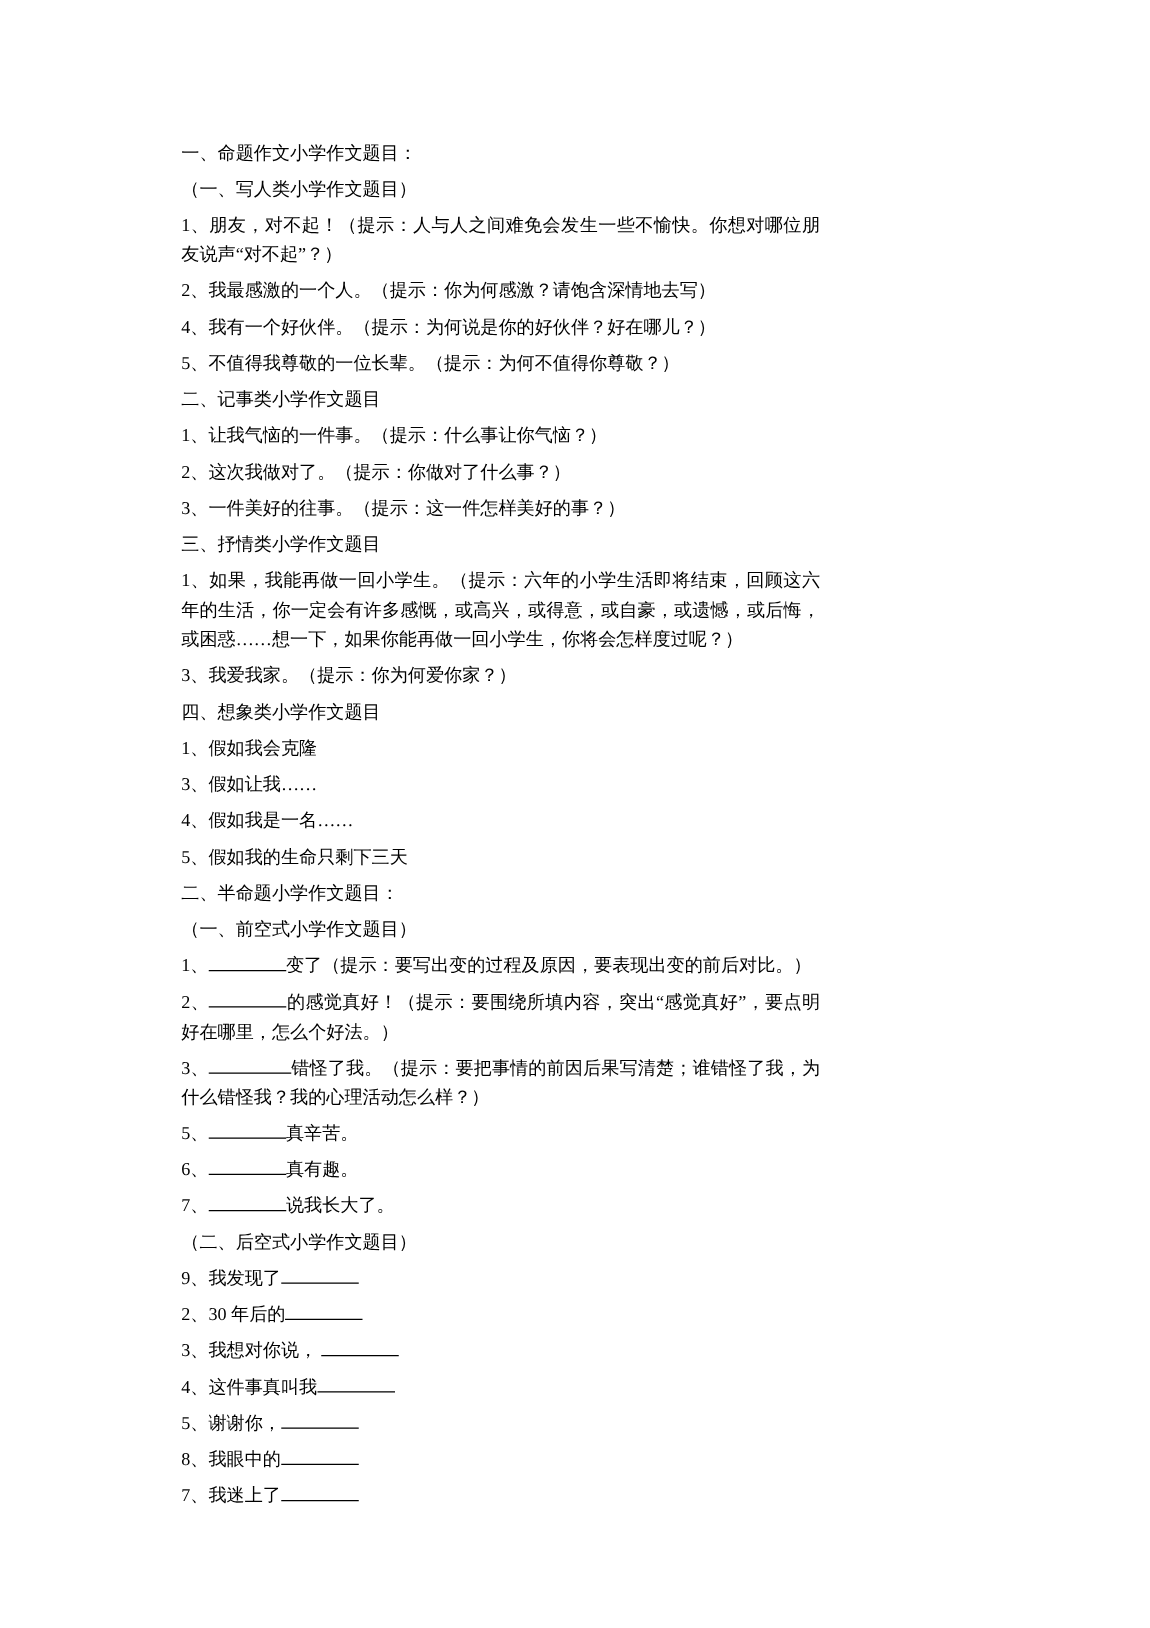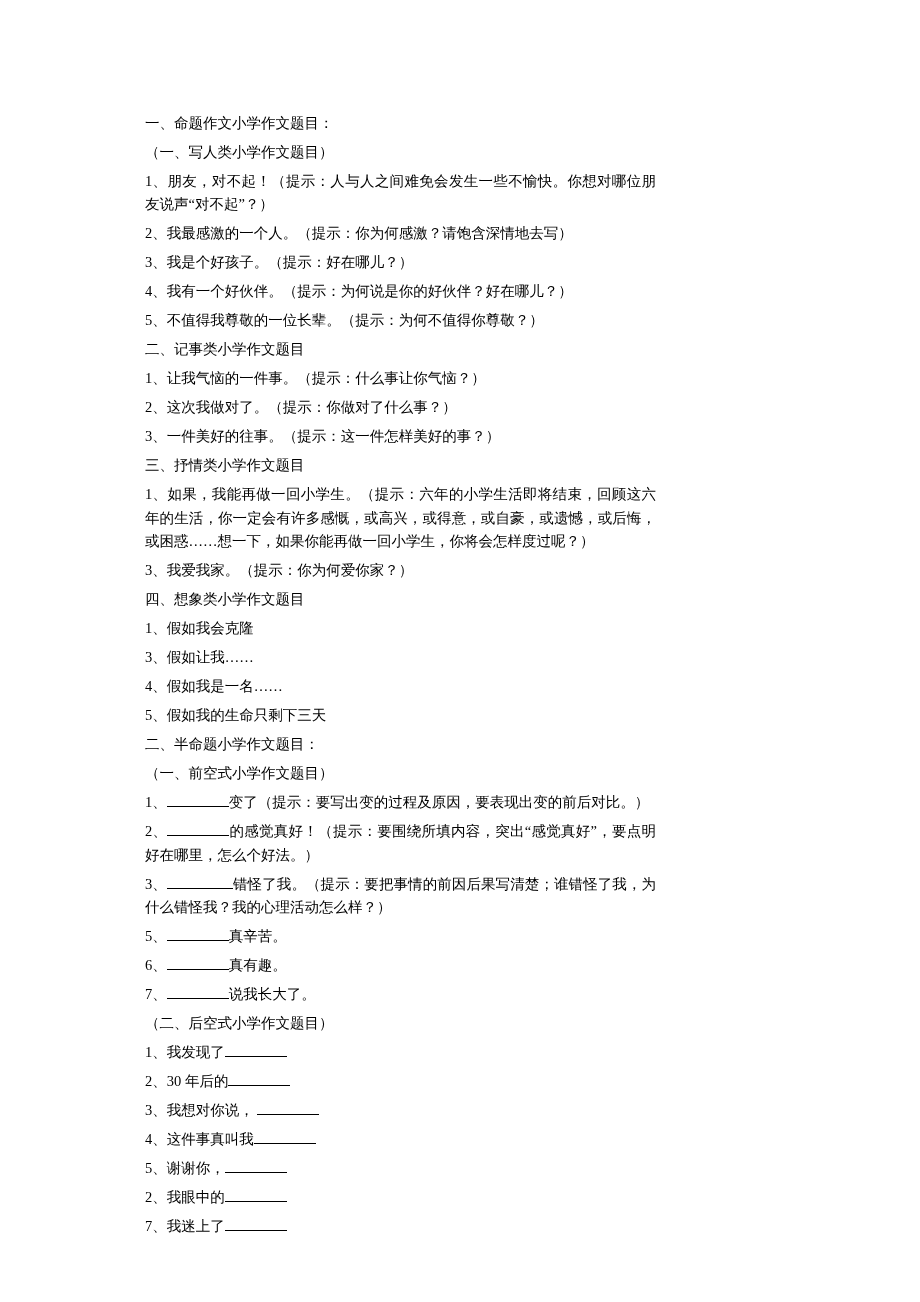--- a/index.html
+++ b/index.html
@@ -48,21 +48,20 @@
 </head>
 <body>
 
 <div class="page">
   <div class="doc-body">
 
     <p class="line">一、命题作文小学作文题目：</p>
     <p class="line">（一、写人类小学作文题目）</p>
     <p class="line">1、朋友，对不起！（提示：人与人之间难免会发生一些不愉快。你想对哪位朋友说声“对不起”？）</p>
     <p class="line">2、我最感激的一个人。（提示：你为何感激？请饱含深情地去写）</p>
-    <p class="line">3、我是个好孩子。（提示：好在哪儿？）</p>
     <p class="line">4、我有一个好伙伴。（提示：为何说是你的好伙伴？好在哪儿？）</p>
     <p class="line">5、不值得我尊敬的一位长辈。（提示：为何不值得你尊敬？）</p>
     <p class="line">二、记事类小学作文题目</p>
     <p class="line">1、让我气恼的一件事。（提示：什么事让你气恼？）</p>
     <p class="line">2、这次我做对了。（提示：你做对了什么事？）</p>
     <p class="line">3、一件美好的往事。（提示：这一件怎样美好的事？）</p>
     <p class="line">三、抒情类小学作文题目</p>
     <p class="line">1、如果，我能再做一回小学生。（提示：六年的小学生活即将结束，回顾这六年的生活，你一定会有许多感慨，或高兴，或得意，或自豪，或遗憾，或后悔，或困惑……想一下，如果你能再做一回小学生，你将会怎样度过呢？）</p>
     <p class="line">3、我爱我家。（提示：你为何爱你家？）</p>
     <p class="line">四、想象类小学作文题目</p>
@@ -88,35 +87,35 @@
     <p class="line">
       <span>6、</span><span class="blank w1"></span><span>真有趣。</span>
     </p>
     <p class="line">
       <span>7、</span><span class="blank w1"></span><span>说我长大了。</span>
     </p>
 
     <p class="line">（二、后空式小学作文题目）</p>
 
     <p class="line">
-      <span>1、我发现了</span><span class="blank-after"></span>
+      <span>9、我发现了</span><span class="blank-after"></span>
     </p>
     <p class="line">
       <span>2、30 年后的</span><span class="blank-after"></span>
     </p>
     <p class="line">
       <span>3、我想对你说，</span><span class="sp"></span><span class="blank-after"></span>
     </p>
     <p class="line">
       <span>4、这件事真叫我</span><span class="blank-after"></span>
     </p>
     <p class="line">
       <span>5、谢谢你，</span><span class="blank-after"></span>
     </p>
     <p class="line">
-      <span>2、我眼中的</span><span class="blank-after"></span>
+      <span>8、我眼中的</span><span class="blank-after"></span>
     </p>
     <p class="line">
       <span>7、我迷上了</span><span class="blank-after"></span>
     </p>
 
   </div>
 </div>
 
 </body></html>

